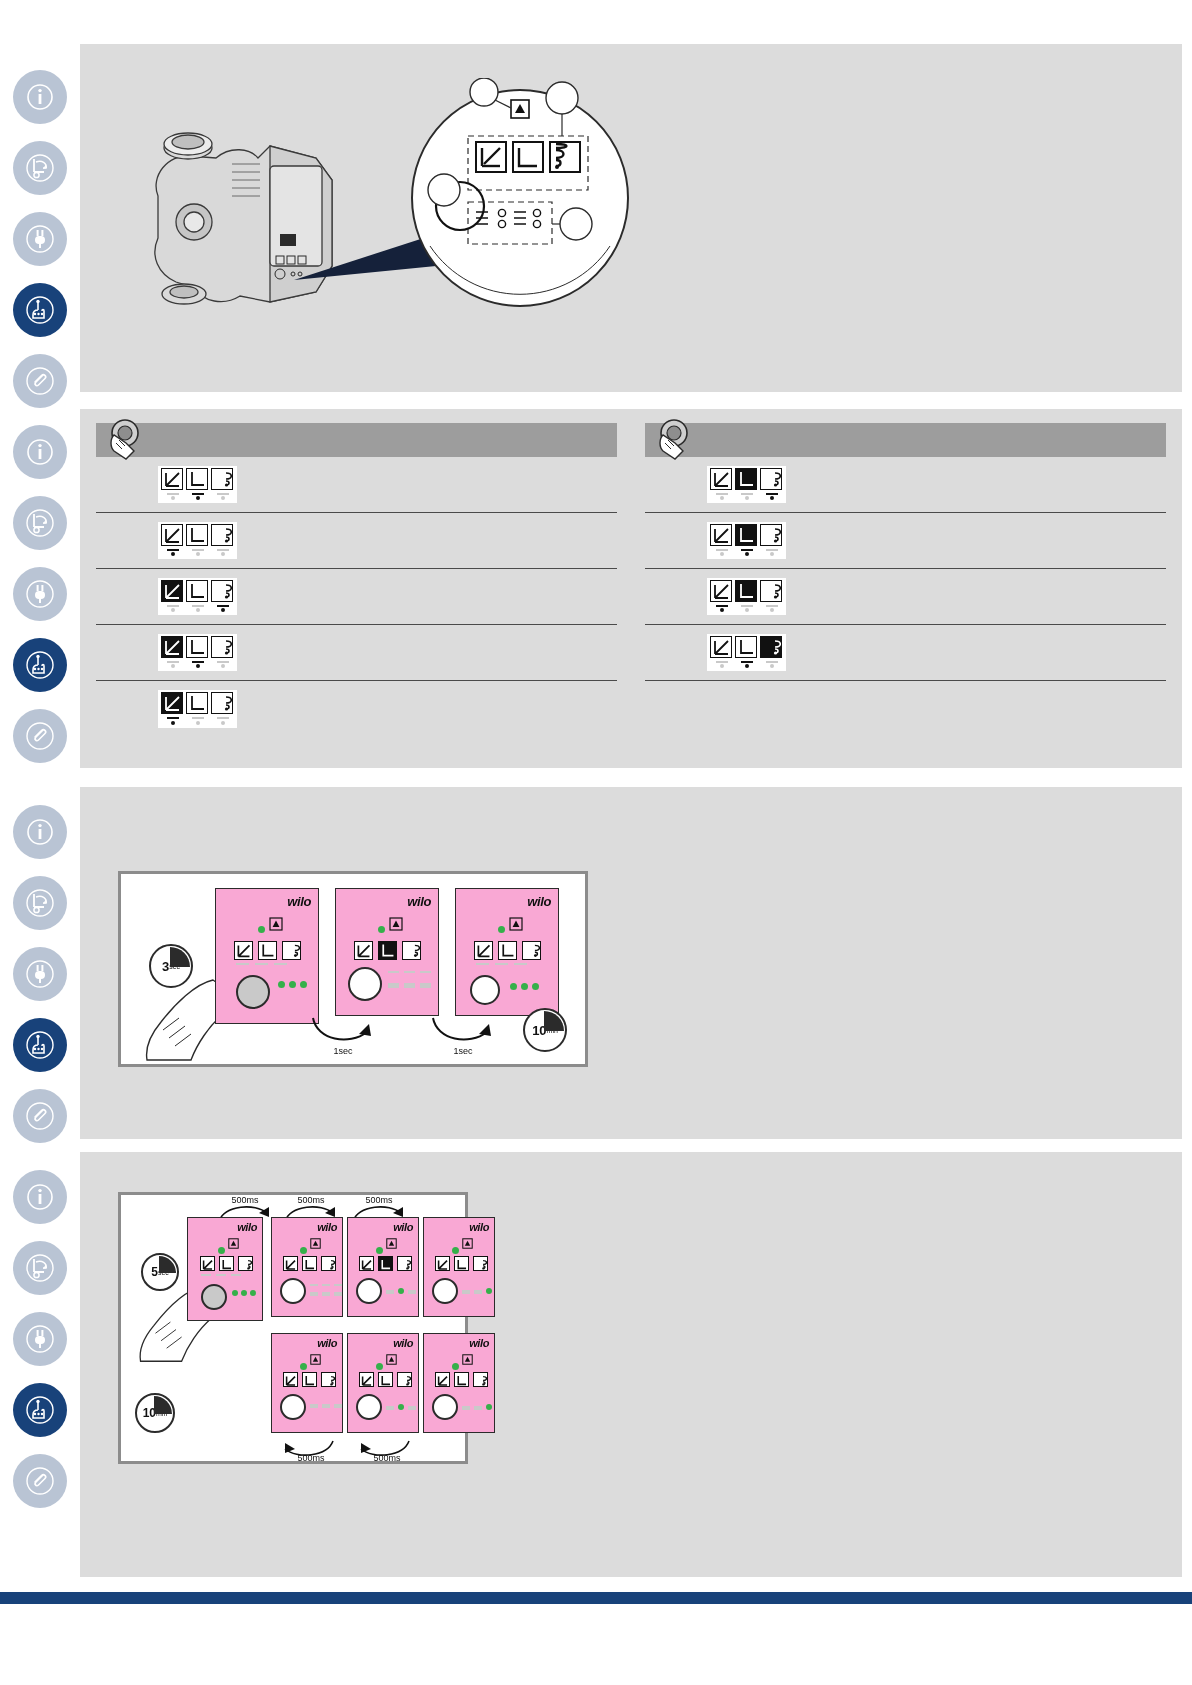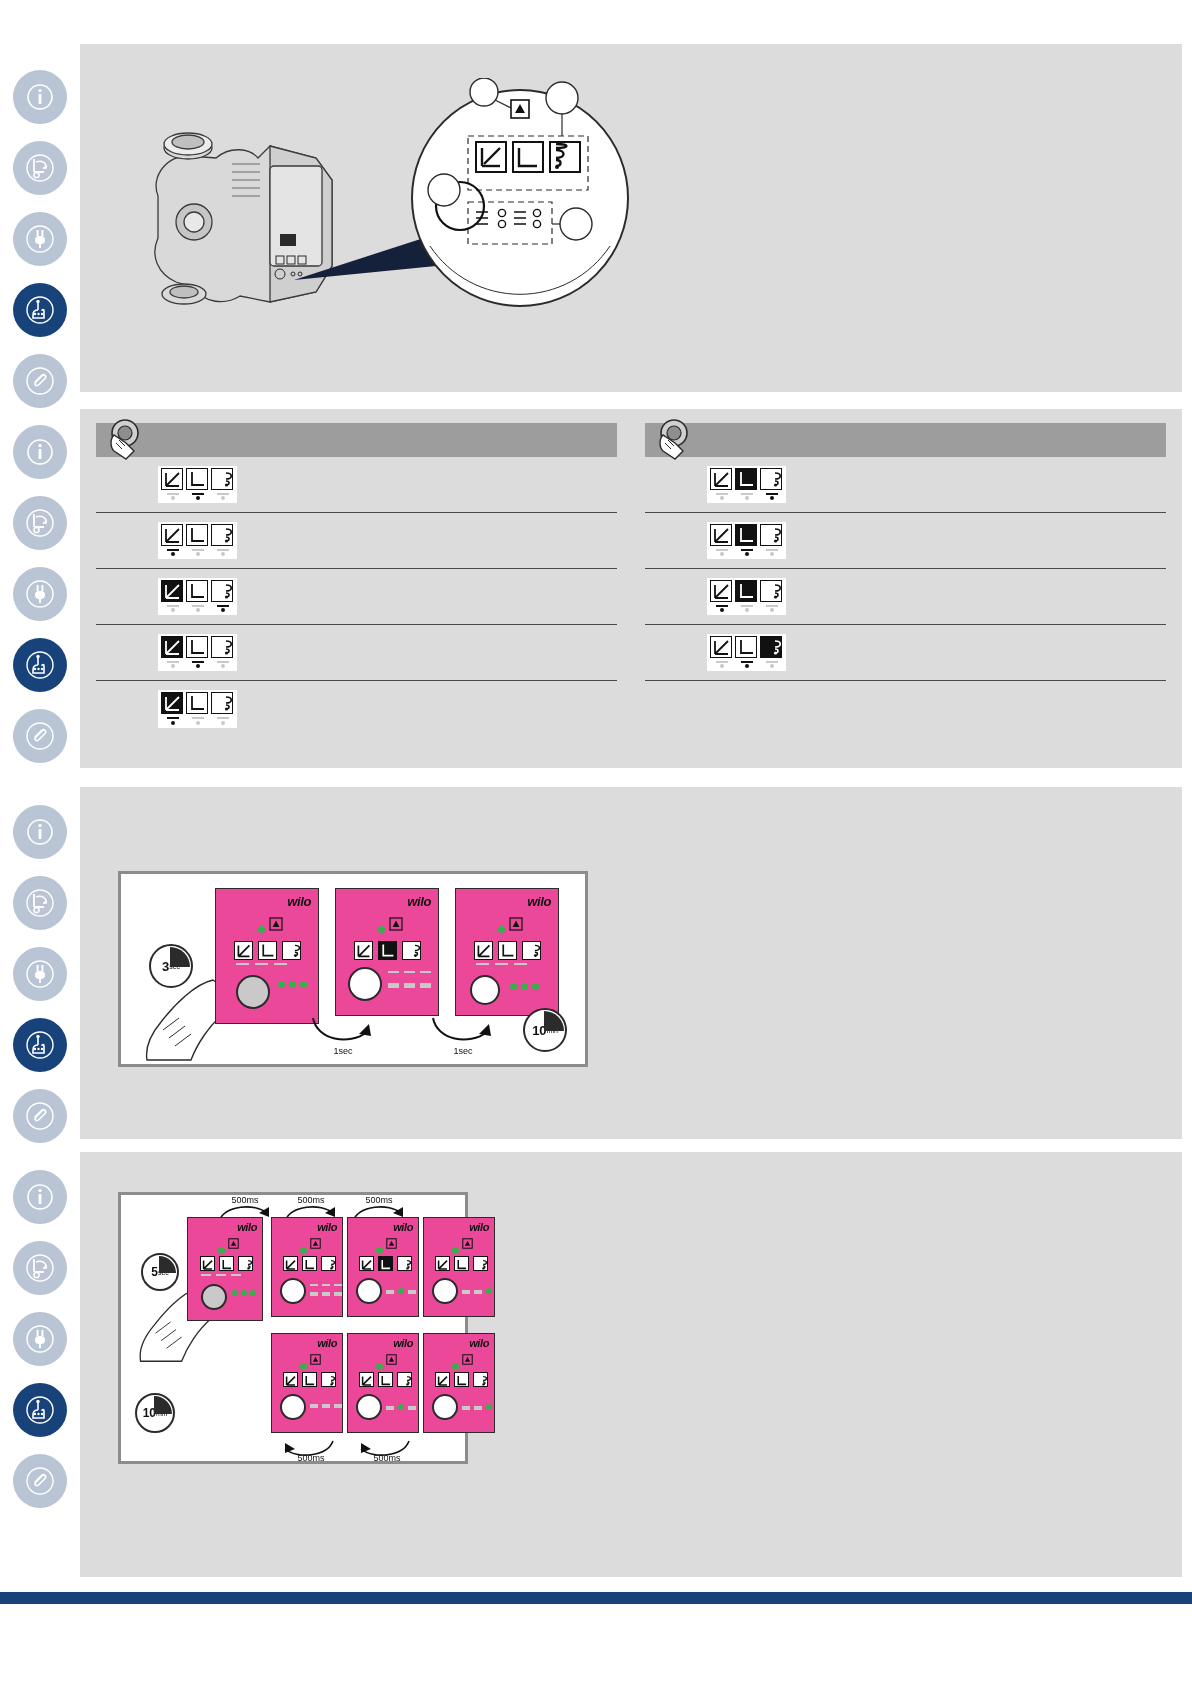--- a/index.html
+++ b/index.html
@@ -135,21 +135,21 @@
   .wilo {
     font-family: "Liberation Sans", sans-serif;
     font-style: italic;
     font-weight: bold;
     font-size: 13px;
     color: #111;
     letter-spacing: -0.4px;
   }
   .device {
     border: 1.4px solid #2b2b2b;
-    background: #ec4899;
+    background: #f9a8d4;
     position: relative;
   }
   .led-g {
     width: 7px; height: 7px; border-radius: 50%;
     background: #35b04a;
     display: inline-block;
   }
   .timer {
     width: 44px; height: 44px; border-radius: 50%;
     border: 2px solid #2b2b2b;

